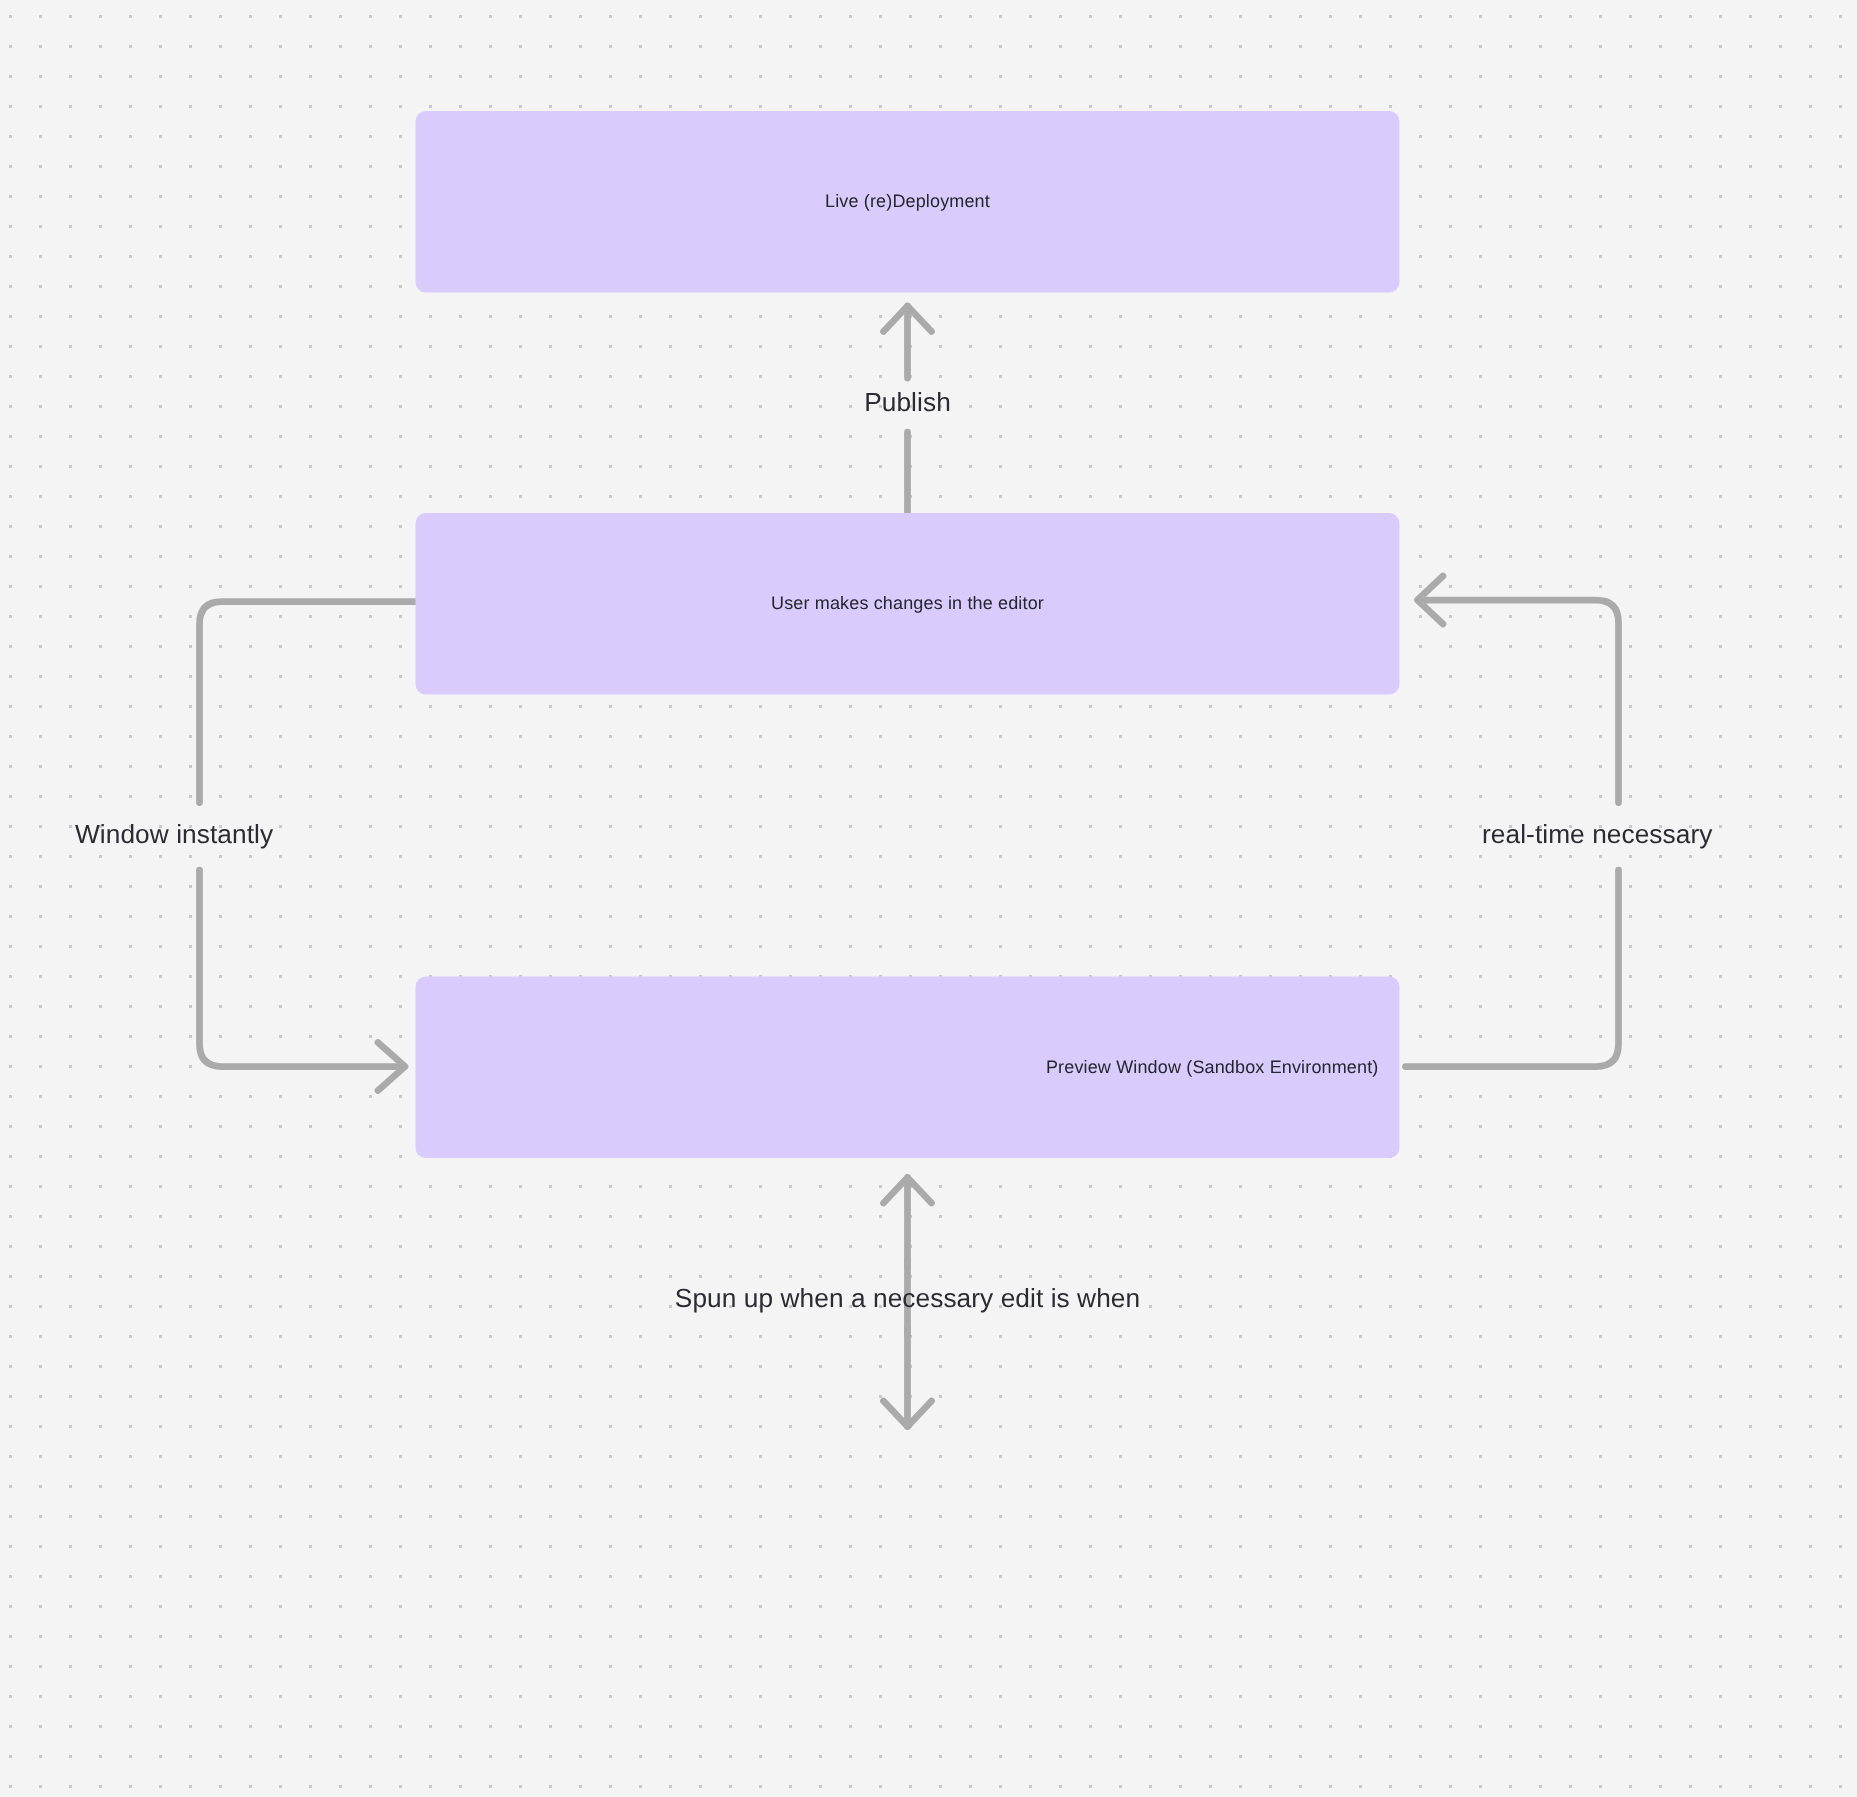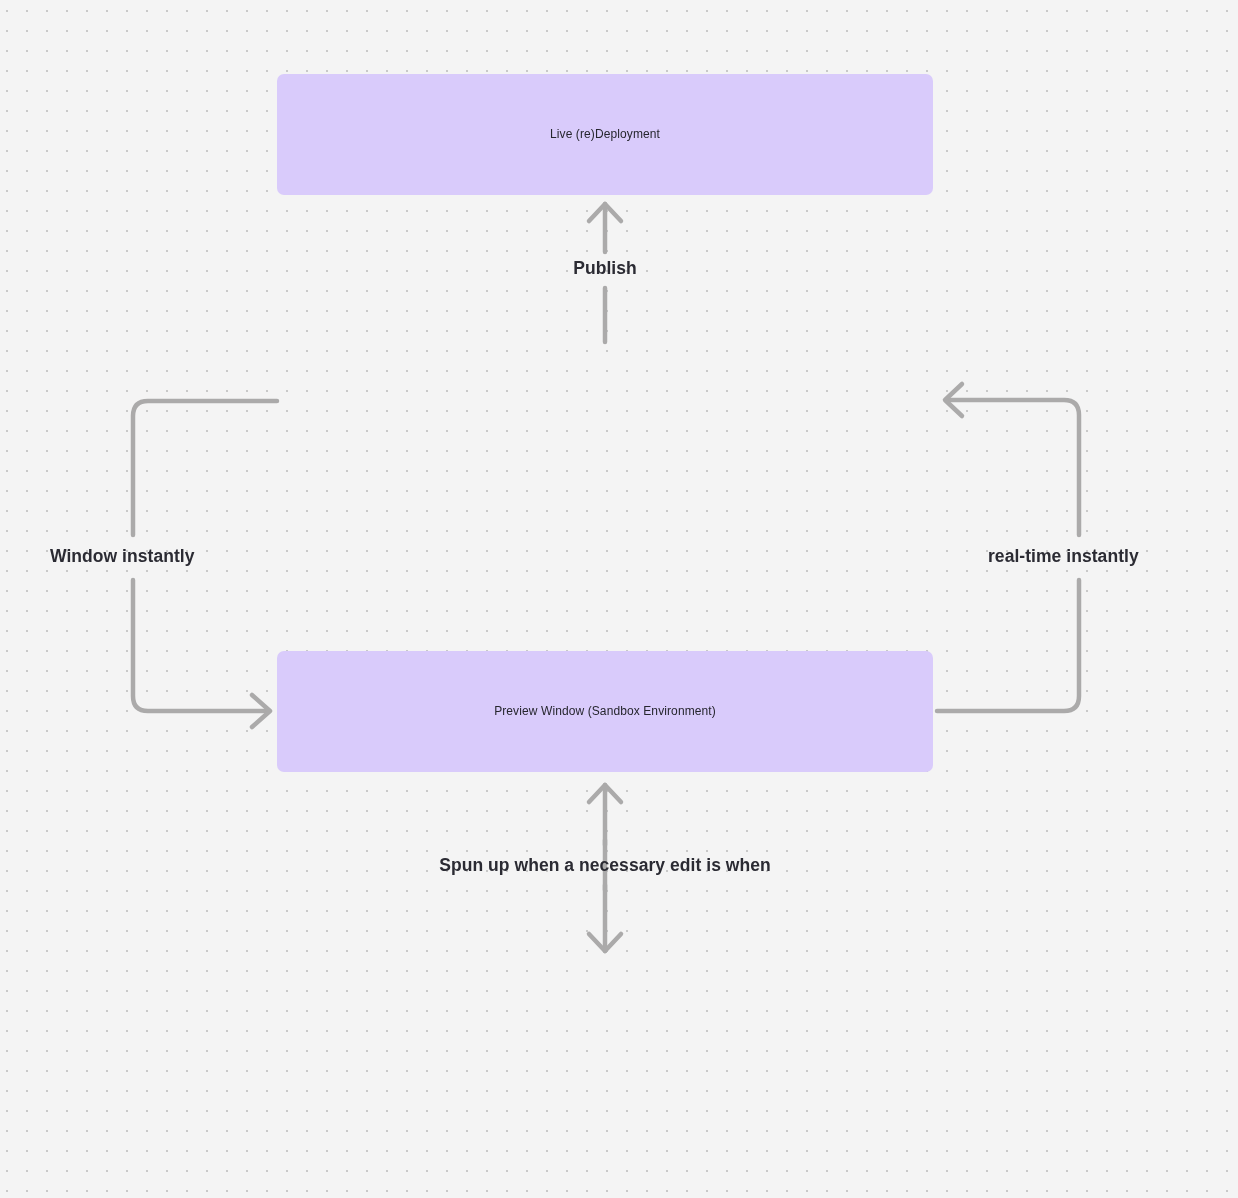--- a/index.html
+++ b/index.html
@@ -53,21 +53,20 @@
     display: block;
   }
   .edge-label {
     position: absolute;
     color: #2b2b33;
     font-size: 17.5px;
     line-height: 1;
     letter-spacing: 0.05px;
     white-space: nowrap;
     user-select: none;
-    font-weight: bold;
   }
   .edge-label.center {
     transform: translate(-50%, -50%);
   }
   .edge-label.left-anchored {
     transform: translate(0, -50%);
   }
 </style>
 </head>
 <body>
@@ -100,27 +99,30 @@
       <path d="M 589 802 L 605 785 L 621 802" stroke="#abaaaa" stroke-width="4.5" fill="none" stroke-linecap="round" stroke-linejoin="round"></path>
       <path d="M 605 885 L 605 951" stroke="#abaaaa" stroke-width="4.5" fill="none" stroke-linecap="round"></path>
       <path d="M 589 934 L 605 951 L 621 934" stroke="#abaaaa" stroke-width="4.5" fill="none" stroke-linecap="round" stroke-linejoin="round"></path>
     </g>
   </svg>
 
   <div class="node" style="left:277px; top:74px; width:656px; height:121px;">
     <span class="node-label">Live (re)Deployment</span>
   </div>
 
+  <div class="node" style="left:277px; top:342px; width:656px; height:121px;">
+    <span class="node-label">User makes changes in the editor</span>
+  </div>
 
-  <div class="node" style="left:277px; top:651px; width:656px; height:121px;">
+  <div class="node" style="left:277px; top:651px; width:656px; height:121px;justify-content:flex-end;">
     <span class="node-label">Preview Window (Sandbox Environment)</span>
   </div>
 
 
   <div class="edge-label center" style="left:605px; top:269px;">Publish</div>
 
   <div class="edge-label left-anchored" style="left:50px; top:557px;">Window instantly</div>
 
-  <div class="edge-label left-anchored" style="left:988px; top:557px;">real-time instantly</div>
+  <div class="edge-label left-anchored" style="left:988px; top:557px;">real-time necessary</div>
 
   <div class="edge-label center" style="left:605px; top:866px;">Spun up when a necessary edit is when</div>
 
 </div>
 
 </body></html>

